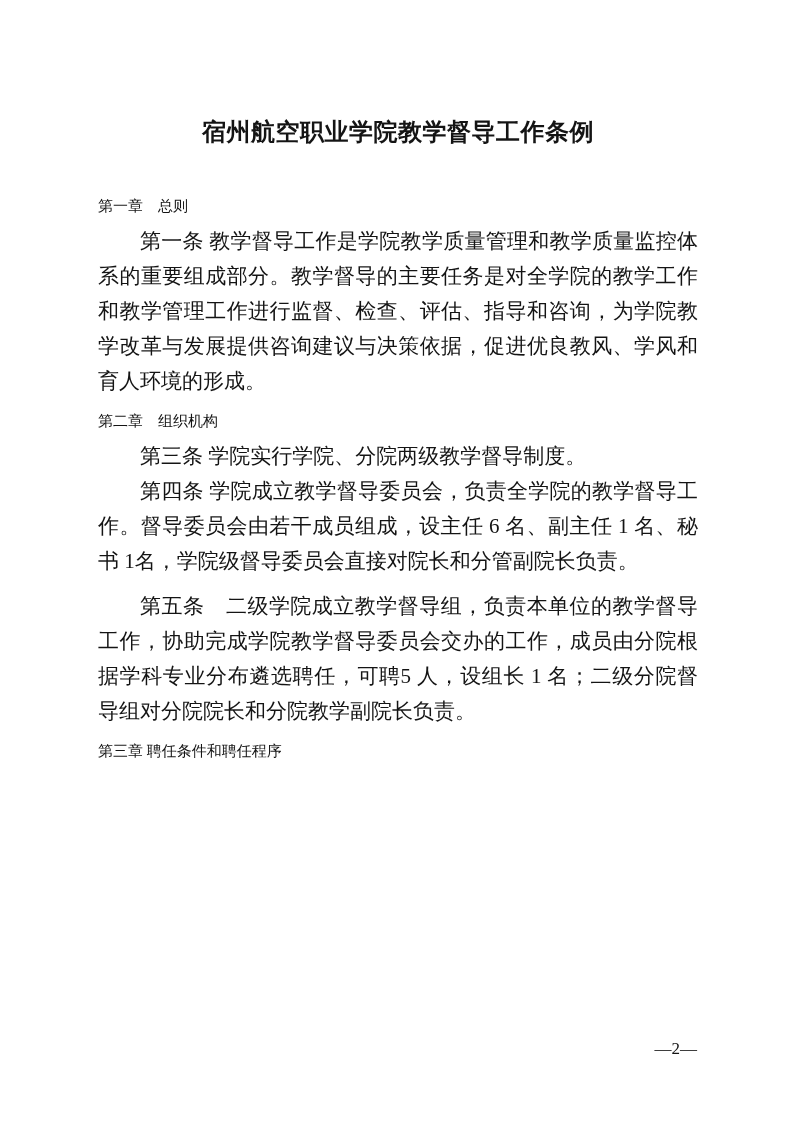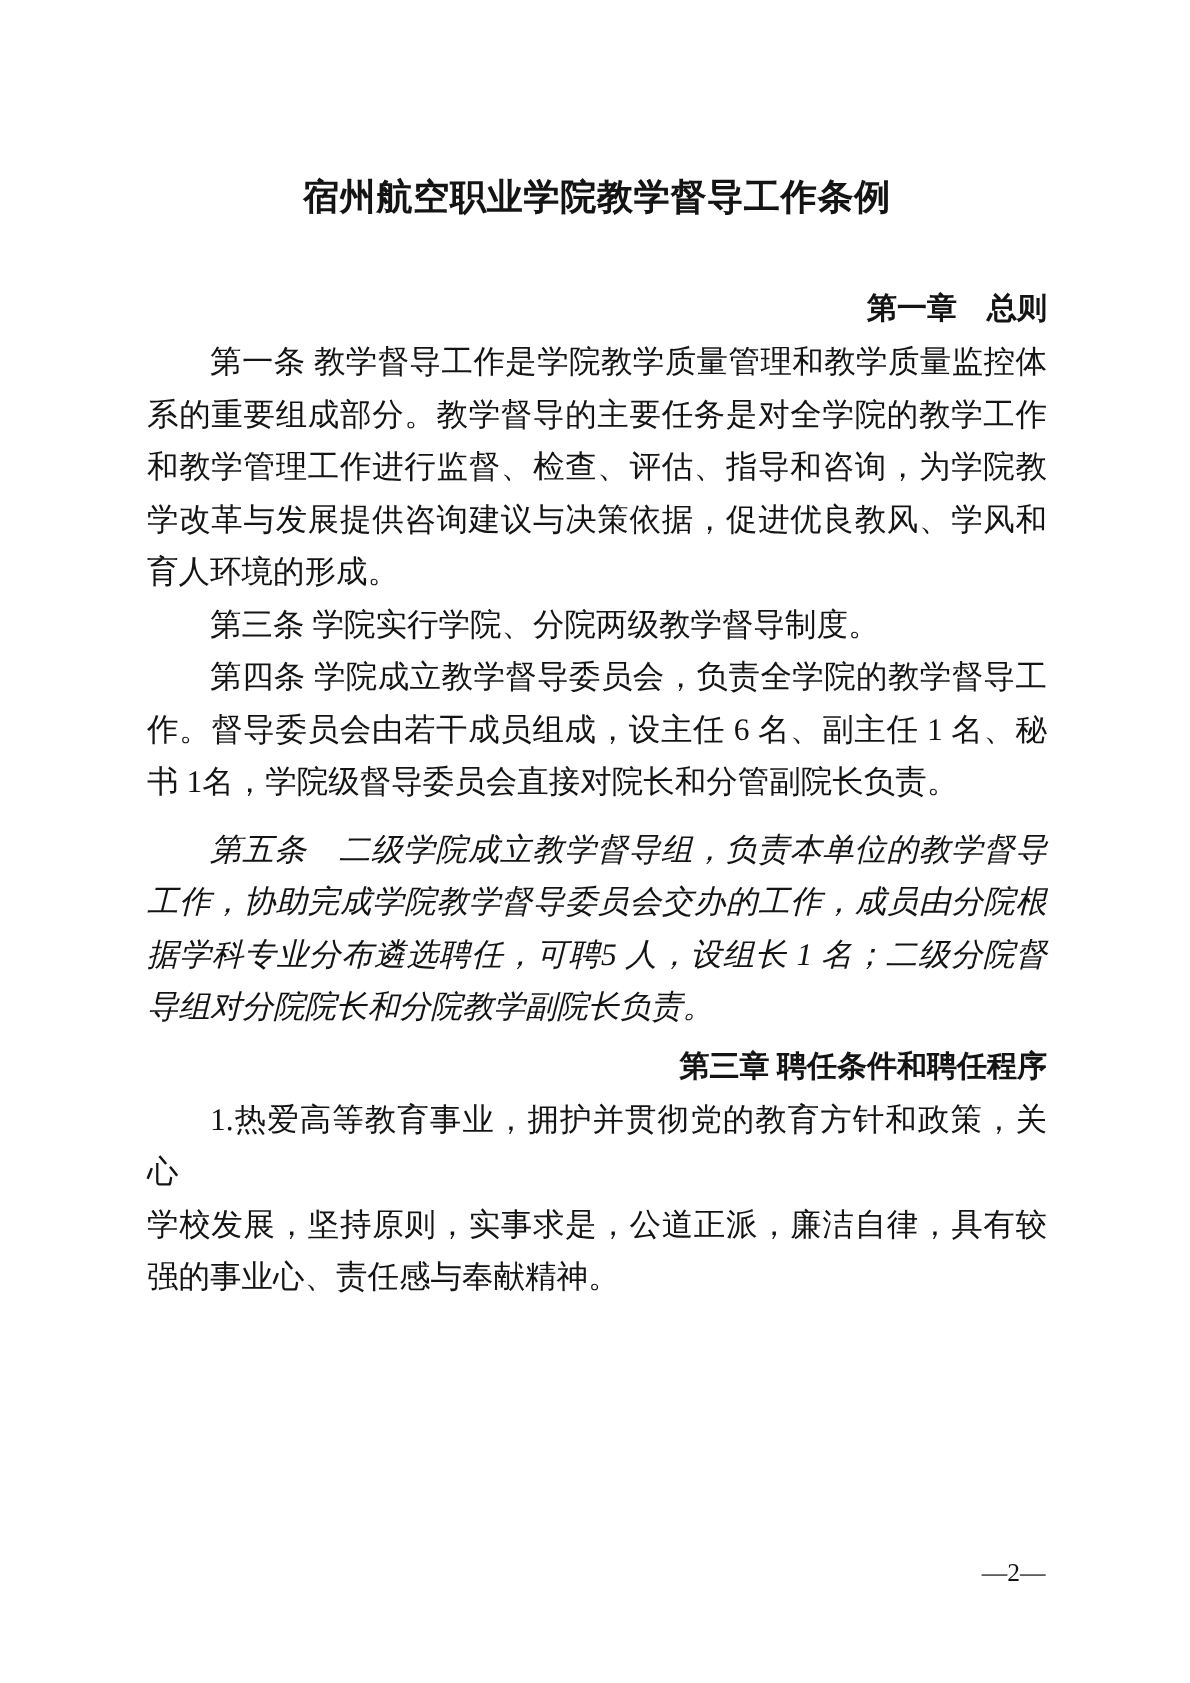--- a/index.html
+++ b/index.html
@@ -24,34 +24,34 @@
   }
   .doc-title {
     font-size: 24px;
     font-weight: 700;
     line-height: 40px;
     text-align: center;
     letter-spacing: 0.5px;
     margin-bottom: 37px;
   }
   .chapter {
-    font-size: 20px;
-    font-weight: 700;
+    font-size: 15px;
+    font-weight: 400;
     line-height: 35px;
-    text-align: right;
+    text-align: left;
   }
   .para {
     font-size: 21px;
     line-height: 35px;
     text-align: justify;
     text-indent: 2em;
   }
   .prewrap { white-space: pre-wrap; }
   .mt5  { margin-top: 5px; }
-  .mt10 { margin-top: 10px; font-style: italic; }
+  .mt10 { margin-top: 10px; }
   .page-number {
     position: absolute;
     top: 1040px;
     right: 96px;
     font-size: 17px;
     line-height: 17px;
     color: #141414;
   }
 </style>
 </head>
@@ -60,29 +60,28 @@
 <div class="page">
   <div class="content">
 
     <h1 class="doc-title">宿州航空职业学院教学督导工作条例</h1>
 
     <h2 class="chapter">第一章　总则</h2>
 
     <p class="para">第一条 教学督导工作是学院教学质量管理和教学质量监控体系的重要组成部分。教学督导的主要任务是对全学院的教学工作和教学管理工作进行监督、检查、评估、指导和咨询，为学院教学改革与发展提供咨询建议与决策依据，促进优良教风、学风和育人环境的形成。</p>
 
 
+    <h2 class="chapter mt5">第二章　组织机构</h2>
 
     <p class="para">第三条 学院实行学院、分院两级教学督导制度。</p>
 
     <p class="para">第四条 学院成立教学督导委员会，负责全学院的教学督导工作。督导委员会由若干成员组成，设主任 6 名、副主任 1 名、秘书 1名，学院级督导委员会直接对院长和分管副院长负责。</p>
 
     <p class="para mt10">第五条　二级学院成立教学督导组，负责本单位的教学督导工作，协助完成学院教学督导委员会交办的工作，成员由分院根据学科专业分布遴选聘任，可聘5 人，设组长 1 名；二级分院督导组对分院院长和分院教学副院长负责。</p>
 
     <h2 class="chapter mt5">第三章 聘任条件和聘任程序</h2>
 
 
-    <p class="para prewrap">1.热爱高等教育事业，拥护并贯彻党的教育方针和政策，关心
-学校发展，坚持原则，实事求是，公道正派，廉洁自律，具有较强的事业心、责任感与奉献精神。</p>
 
   </div>
 
   <div class="page-number">—2—</div>
 </div>
 
 </body></html>

